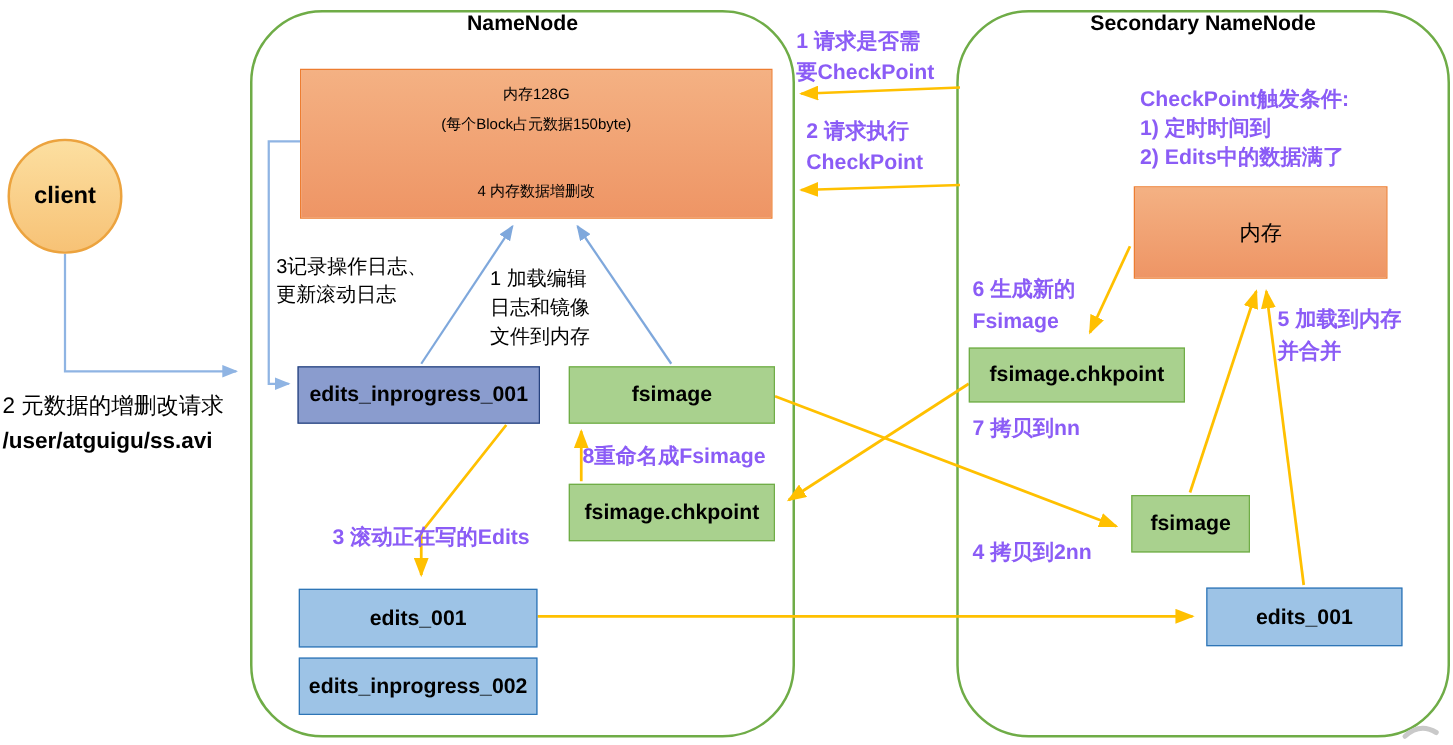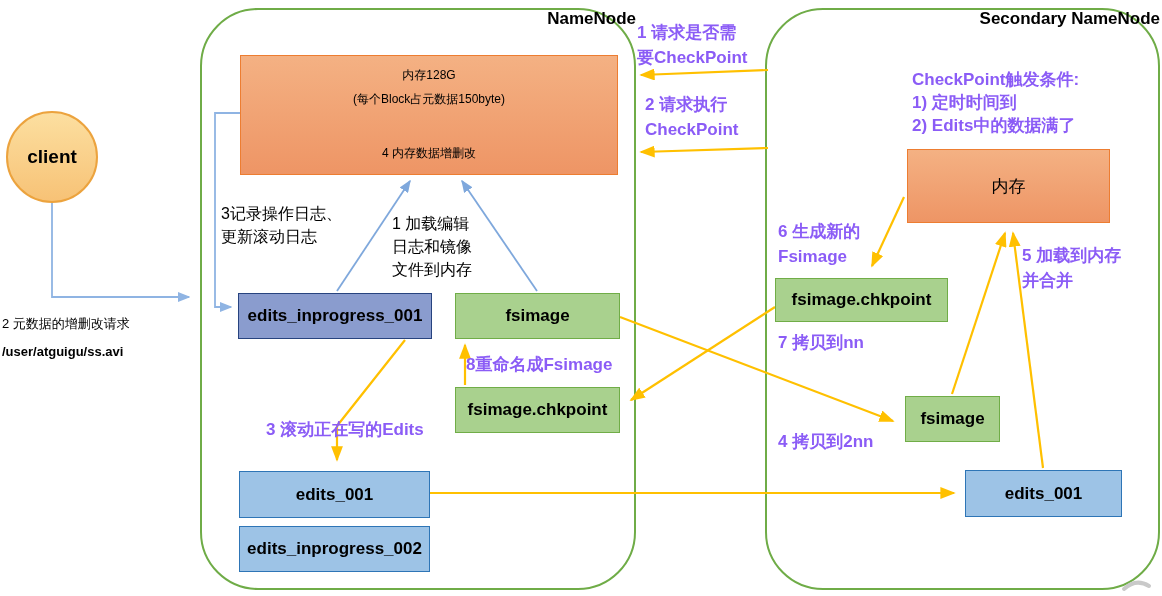--- a/index.html
+++ b/index.html
@@ -4,40 +4,40 @@
 <style>
   html,body{margin:0;padding:0;background:#fff;}
   .stage{
     position:relative;width:1162px;height:596px;background:#ffffff;overflow:hidden;
     font-family:"Liberation Sans","DejaVu Sans",sans-serif;color:#000;
   }
   .stage *{box-sizing:border-box;}
   .container-box{
     position:absolute;border:2.5px solid #6FAC47;border-radius:58px;background:transparent;
   }
-  .big-title{position:absolute;font-size:17px;font-weight:600;text-align:right;white-space:nowrap;}
+  .big-title{position:absolute;font-size:17px;font-weight:600;text-align:center;white-space:nowrap;}
   .box{
     position:absolute;display:flex;align-items:center;justify-content:center;
     font-size:17px;font-weight:bold;white-space:nowrap;
   }
   .green-box{background:#A9D18E;border:1.6px solid #70AD47;}
   .blue-box{background:#9DC3E6;border:1.6px solid #2E75B6;}
   .darkblue-box{background:#8A9CCE;border:1.8px solid #27437F;}
   .orange-box{background:linear-gradient(180deg,#F4B183 0%,#EE9565 100%);border:1.6px solid #ED7D31;}
   .mem-lines{width:100%;text-align:center;font-weight:400;font-size:12px;line-height:24px;}
   .mem-line3{margin-top:30px;}
   .label{position:absolute;font-size:16px;line-height:23px;white-space:nowrap;}
   .purple{color:#8b5cf6;font-weight:bold;font-size:17px;line-height:25px;}
   .black-note{color:#000;font-weight:400;}
   .client-circle{
     position:absolute;left:6px;top:111px;width:92px;height:92px;border-radius:50%;
     background:linear-gradient(180deg,#FCDFA0,#F7C276);border:2px solid #ECA33E;
     display:flex;align-items:center;justify-content:center;font-size:19px;font-weight:600;
   }
-  .client-req{font-size:13px;line-height:28px;}
+  .client-req{font-size:18px;line-height:28px;}
   .client-req .path{font-weight:bold;}
   svg.arrow-layer{position:absolute;left:0;top:0;pointer-events:none;}
 </style>
 </head>
 <body>
 
 <div class="stage">
 
   <div class="container-box" style="left:200px;top:8px;width:436px;height:582px;"></div>
   <div class="container-box" style="left:765px;top:8px;width:395px;height:582px;"></div>

